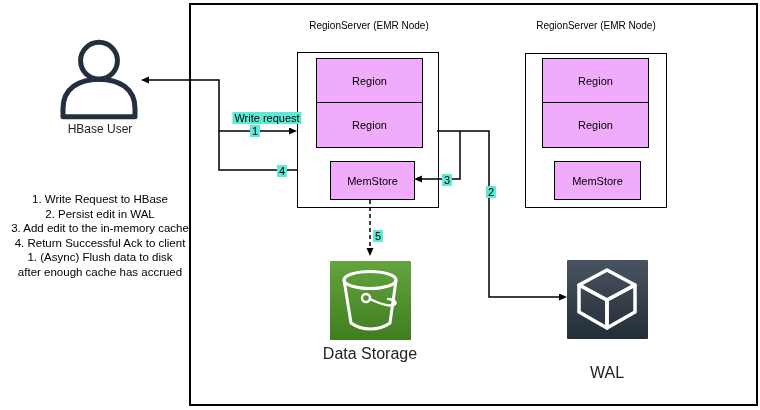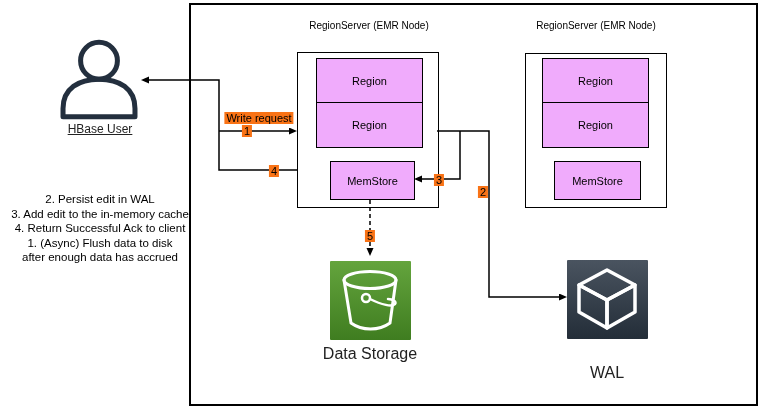--- a/index.html
+++ b/index.html
@@ -20,60 +20,61 @@
   .rs-box {
     position:absolute; border:1.5px solid #000; background:#fff;
   }
   .inner-box {
     position:absolute; border:1.5px solid #000; background:#f0abfc;
     display:flex; align-items:center; justify-content:center;
     font-size:11px;
   }
   svg.overlay { position:absolute; left:0; top:0; width:760px; height:410px; pointer-events:none; }
   .edge-label {
-    position:absolute; font-size:11px; background:#f97316; padding:0 2px;
-    transform:translate(-50%,-50%); white-space:nowrap; line-height:12px;
+    position:absolute; font-size:11px; background:#5eead4; padding:0 2px;
+    transform:translate(-50%,-50%); white-space:nowrap; line-height:12px;margin-left:8px;
   }
   .icon-tile {
     position:absolute; width:81px; height:79px; border-radius:1px;
   }
   .tile-green { background:linear-gradient(180deg,#64a43d 0%,#3f7d20 100%); }
   .tile-dark  { background:linear-gradient(180deg,#4a5460 0%,#232d38 100%); }
   .icon-label {
     position:absolute; font-size:16px; transform:translateX(-50%);
     white-space:nowrap; color:#222;
   }
   .user-label {
     position:absolute; font-size:12px; transform:translateX(-50%);
-    white-space:nowrap; color:#222;text-decoration:underline;
+    white-space:nowrap; color:#222;
   }
   .steps {
     position:absolute; left:2px; top:192px; width:196px;
     font-size:11.5px; line-height:14.6px; text-align:center;
   }
 </style>
 </head>
 <body>
 
 <div id="canvas">
 
   <div class="outer-frame"></div>
 
   <svg class="abs" style="left:57px;top:39px;" width="84" height="82" viewBox="0 0 100 98">
     <circle cx="50" cy="26" r="22" fill="none" stroke="#232f3e" stroke-width="6"></circle>
     <path d="M7 93 L7 83 C7 59 26 48 50 48 C74 48 93 59 93 83 L93 93 Z" fill="none" stroke="#232f3e" stroke-width="6" stroke-linejoin="round"></path>
   </svg>
   <div class="user-label" style="left:100px;top:122px;">HBase User</div>
 
   <div class="steps">
+    <div>1. Write Request to HBase</div>
     <div>2. Persist edit in WAL</div>
     <div>3. Add edit to the in-memory cache</div>
     <div>4. Return Successful Ack to client</div>
     <div>1. (Async) Flush data to disk</div>
-    <div>after enough data has accrued</div>
+    <div>after enough cache has accrued</div>
   </div>
 
   <div class="rs-title" style="left:369px;">RegionServer (EMR Node)</div>
   <div class="rs-box" style="left:297px;top:52px;width:140px;height:154px;"></div>
   <div class="inner-box" style="left:316px;top:58px;width:105px;height:43px;">Region</div>
   <div class="inner-box" style="left:316px;top:102px;width:105px;height:44px;">Region</div>
   <div class="inner-box" style="left:330px;top:161px;width:83px;height:37px;">MemStore</div>
 
   <div class="rs-title" style="left:596px;">RegionServer (EMR Node)</div>
   <div class="rs-box" style="left:525px;top:53px;width:140px;height:153px;"></div>

